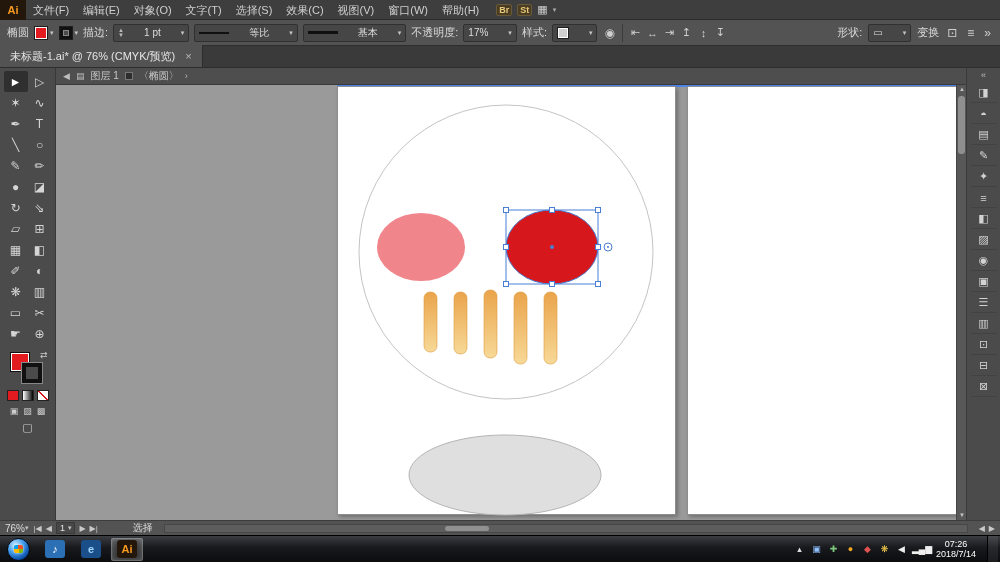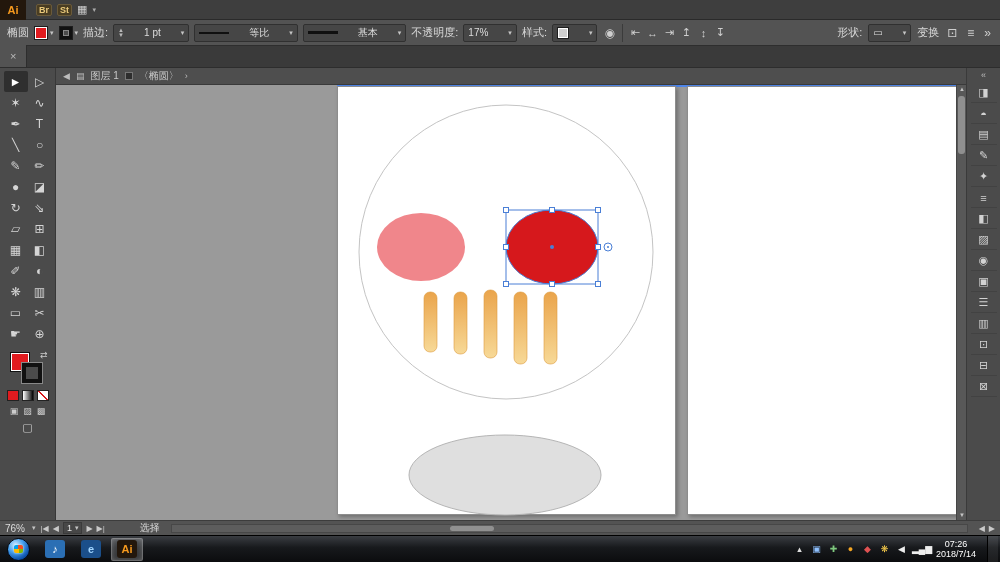--- a/index.html
+++ b/index.html
@@ -76,21 +76,21 @@
   .vs-arrow{position:absolute;left:0;width:10px;height:9px;font-size:6px;color:#c5c5c5;text-align:center;line-height:9px}
   .vs-up{top:0}.vs-down{bottom:0}
   .vthumb{position:absolute;left:1px;top:11px;width:7px;height:58px;background:#8f8f8f;border-radius:3px}
 
   .dock{width:34px;background:#4b4b4b;border-left:1px solid #3a3a3a;display:flex;flex-direction:column;align-items:center;padding-top:2px;gap:1px;flex:0 0 34px}
   .dock-expand{font-size:9px;color:#bbb;height:12px}
   .dockicon{width:26px;height:20px;display:flex;align-items:center;justify-content:center;color:#d2d2d2;font-size:11px;border-bottom:1px solid #424242}
 
   
   .statusbar{height:15px;background:#535353;border-top:1px solid #3c3c3c;display:flex;align-items:center;font-size:10px;color:#dcdcdc;padding:0 5px;gap:5px;flex:0 0 15px;white-space:nowrap}
-  .sb-zoom{display:flex;align-items:center;gap:7px}
+  .sb-zoom{display:flex;align-items:center;gap:0}
   .sb-nav{display:flex;align-items:center;gap:4px;font-size:8px;color:#c9c9c9}
   .sb-pagebox{height:12px;border:1px solid #3a3a3a;background:#474747;display:flex;align-items:center;gap:3px;padding:0 3px;font-size:9px;color:#e5e5e5}
   .sb-status{margin-left:30px}
   .hscroll{flex:1;height:9px;background:#5d5d5d;border:1px solid #474747;position:relative;margin:0 6px}
   .hthumb{position:absolute;top:1px;left:35%;width:44px;height:5px;background:#909090;border-radius:3px}
   .sb-endarrows{font-size:8px;color:#c9c9c9;display:flex;gap:4px}
 
   
   .taskbar{height:27px;background:linear-gradient(#3a3d42,#17191c 45%,#0b0c0e);display:flex;align-items:center;flex:0 0 27px;border-top:1px solid #000}
   .startorb{width:23px;height:23px;border-radius:50%;background:radial-gradient(circle at 35% 28%,#cde9ff,#46a0ee 38%,#0d52ab 72%,#042a5e);border:1px solid #020a16;margin:0 7px;flex:0 0 23px;display:flex;align-items:center;justify-content:center}
@@ -103,20 +103,31 @@
   .clock{color:#fff;font-size:9px;text-align:center;line-height:10px;padding:0 7px}
   .showdesktop{width:11px;height:27px;background:rgba(255,255,255,.07);border-left:1px solid #000}
 </style>
 </head>
 <body>
 
 <div id="app">
 
   <div class="menubar">
     <div class="ai-logo">Ai</div>
+    <div style="display:flex">
+        <div class="menuitem">文件(F)</div>
+        <div class="menuitem">编辑(E)</div>
+        <div class="menuitem">对象(O)</div>
+        <div class="menuitem">文字(T)</div>
+        <div class="menuitem">选择(S)</div>
+        <div class="menuitem">效果(C)</div>
+        <div class="menuitem">视图(V)</div>
+        <div class="menuitem">窗口(W)</div>
+        <div class="menuitem">帮助(H)</div>
+      </div>
     <div class="mb-icons">
       <span class="badge">Br</span>
       <span class="badge">St</span>
       <span class="mb-grid">▦</span>
       <span class="mb-caret">▾</span>
     </div>
   </div>
 
   <div class="controlbar">
     <span class="cb-label">椭圆</span>
@@ -172,20 +183,21 @@
       </span>
       <span class="cb-label">变换</span>
       <span class="cb-icon">⊡</span>
       <span class="cb-icon">≡</span>
       <span class="cb-icon">»</span>
     </div>
   </div>
 
   <div class="tabbar">
     <div class="tab">
+      <span>未标题-1.ai* @ 76% (CMYK/预览)</span>
       <span class="tabclose">×</span>
     </div>
   </div>
 
   <div class="main">
 
     <div class="lefttoolbar">
       <div class="toolgrid">
           <div class="tool active">►</div>
           <div class="tool">▷</div>

